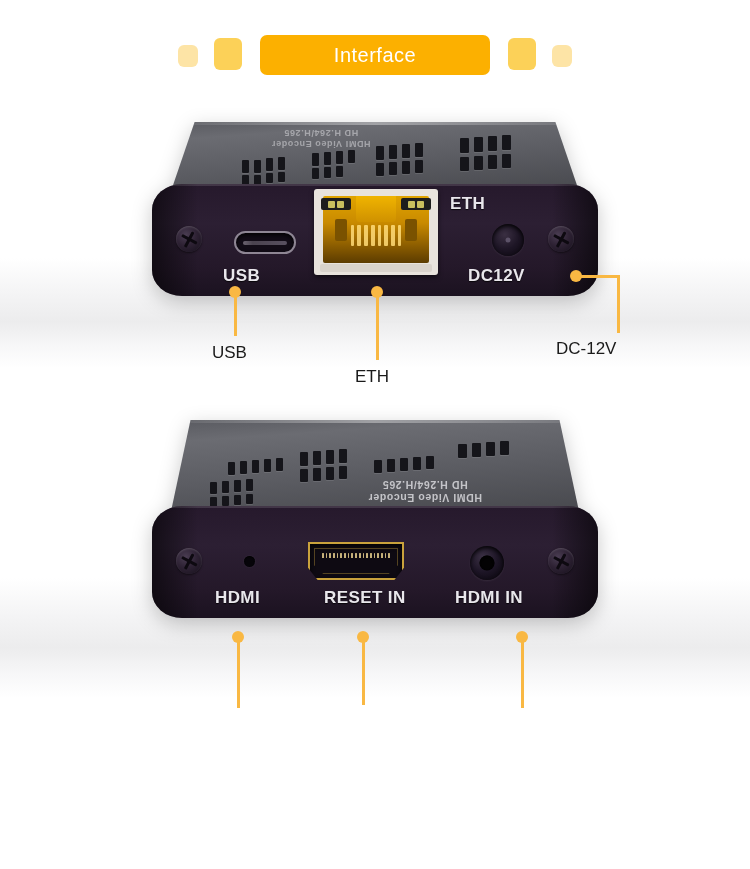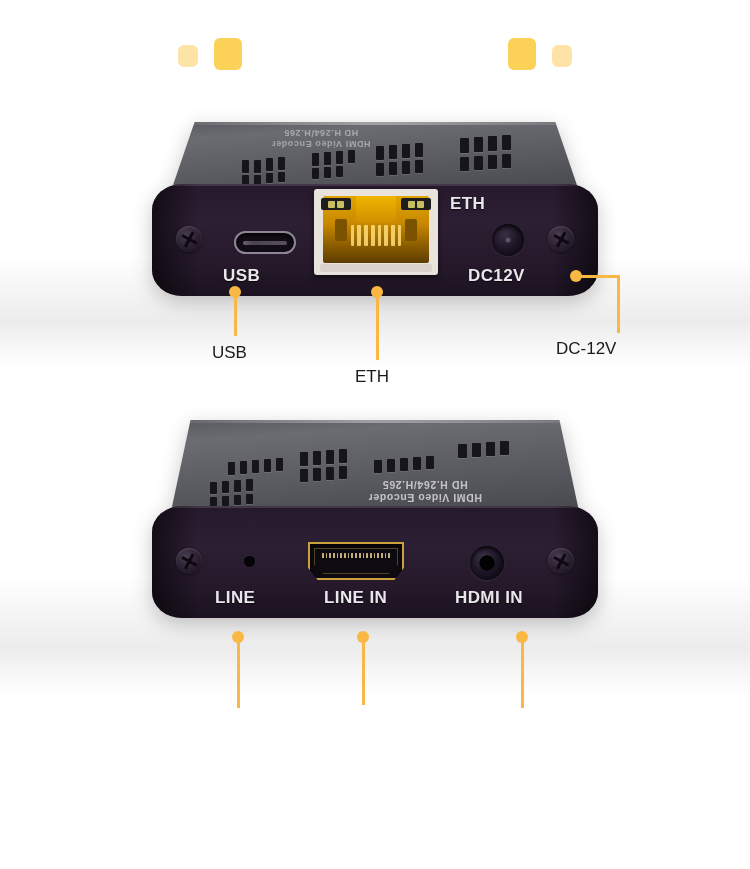--- a/index.html
+++ b/index.html
@@ -323,20 +323,23 @@
     white-space: nowrap;
     z-index: 6;
   }
 </style>
 </head>
 <body>
 
 <div class="header">
   <div class="hdr-sq s1"></div>
   <div class="hdr-sq s2"></div>
+  <div class="hdr-pill">
+    <span class="label">Interface</span>
+  </div>
   <div class="hdr-sq s3"></div>
   <div class="hdr-sq s4"></div>
 </div>
 
 <div class="photo photo-1">
   <div class="floor"></div>
 
   <div class="device" style="left:152px; top:14px; width:446px; height:178px;">
 
     <div class="lid" style="left:18px; top:0; width:410px; height:72px;
@@ -524,22 +527,22 @@
             <i></i>
             <i></i>
             <i></i>
         </div>
       </div>
 
       <div class="jack35" style="left:318px; top:40px;">
         <div class="hole"></div>
       </div>
 
-      <div class="face-label" style="left:63px; top:82px;">LINE</div>
-      <div class="face-label" style="left:172px; top:82px;">LINE IN</div>
+      <div class="face-label" style="left:63px; top:82px;">HDMI</div>
+      <div class="face-label" style="left:172px; top:82px;">RESET IN</div>
       <div class="face-label" style="left:303px; top:82px;">HDMI IN</div>
     </div>
   </div>
 
   <div class="callout-dot" style="left:232px; top:233px;"></div>
   <div class="callout-line" style="left:236.5px; top:241px; height:82px;"></div>
 
   <div class="callout-dot" style="left:357px; top:233px;"></div>
   <div class="callout-line" style="left:361.5px; top:241px; height:66px;"></div>
 

